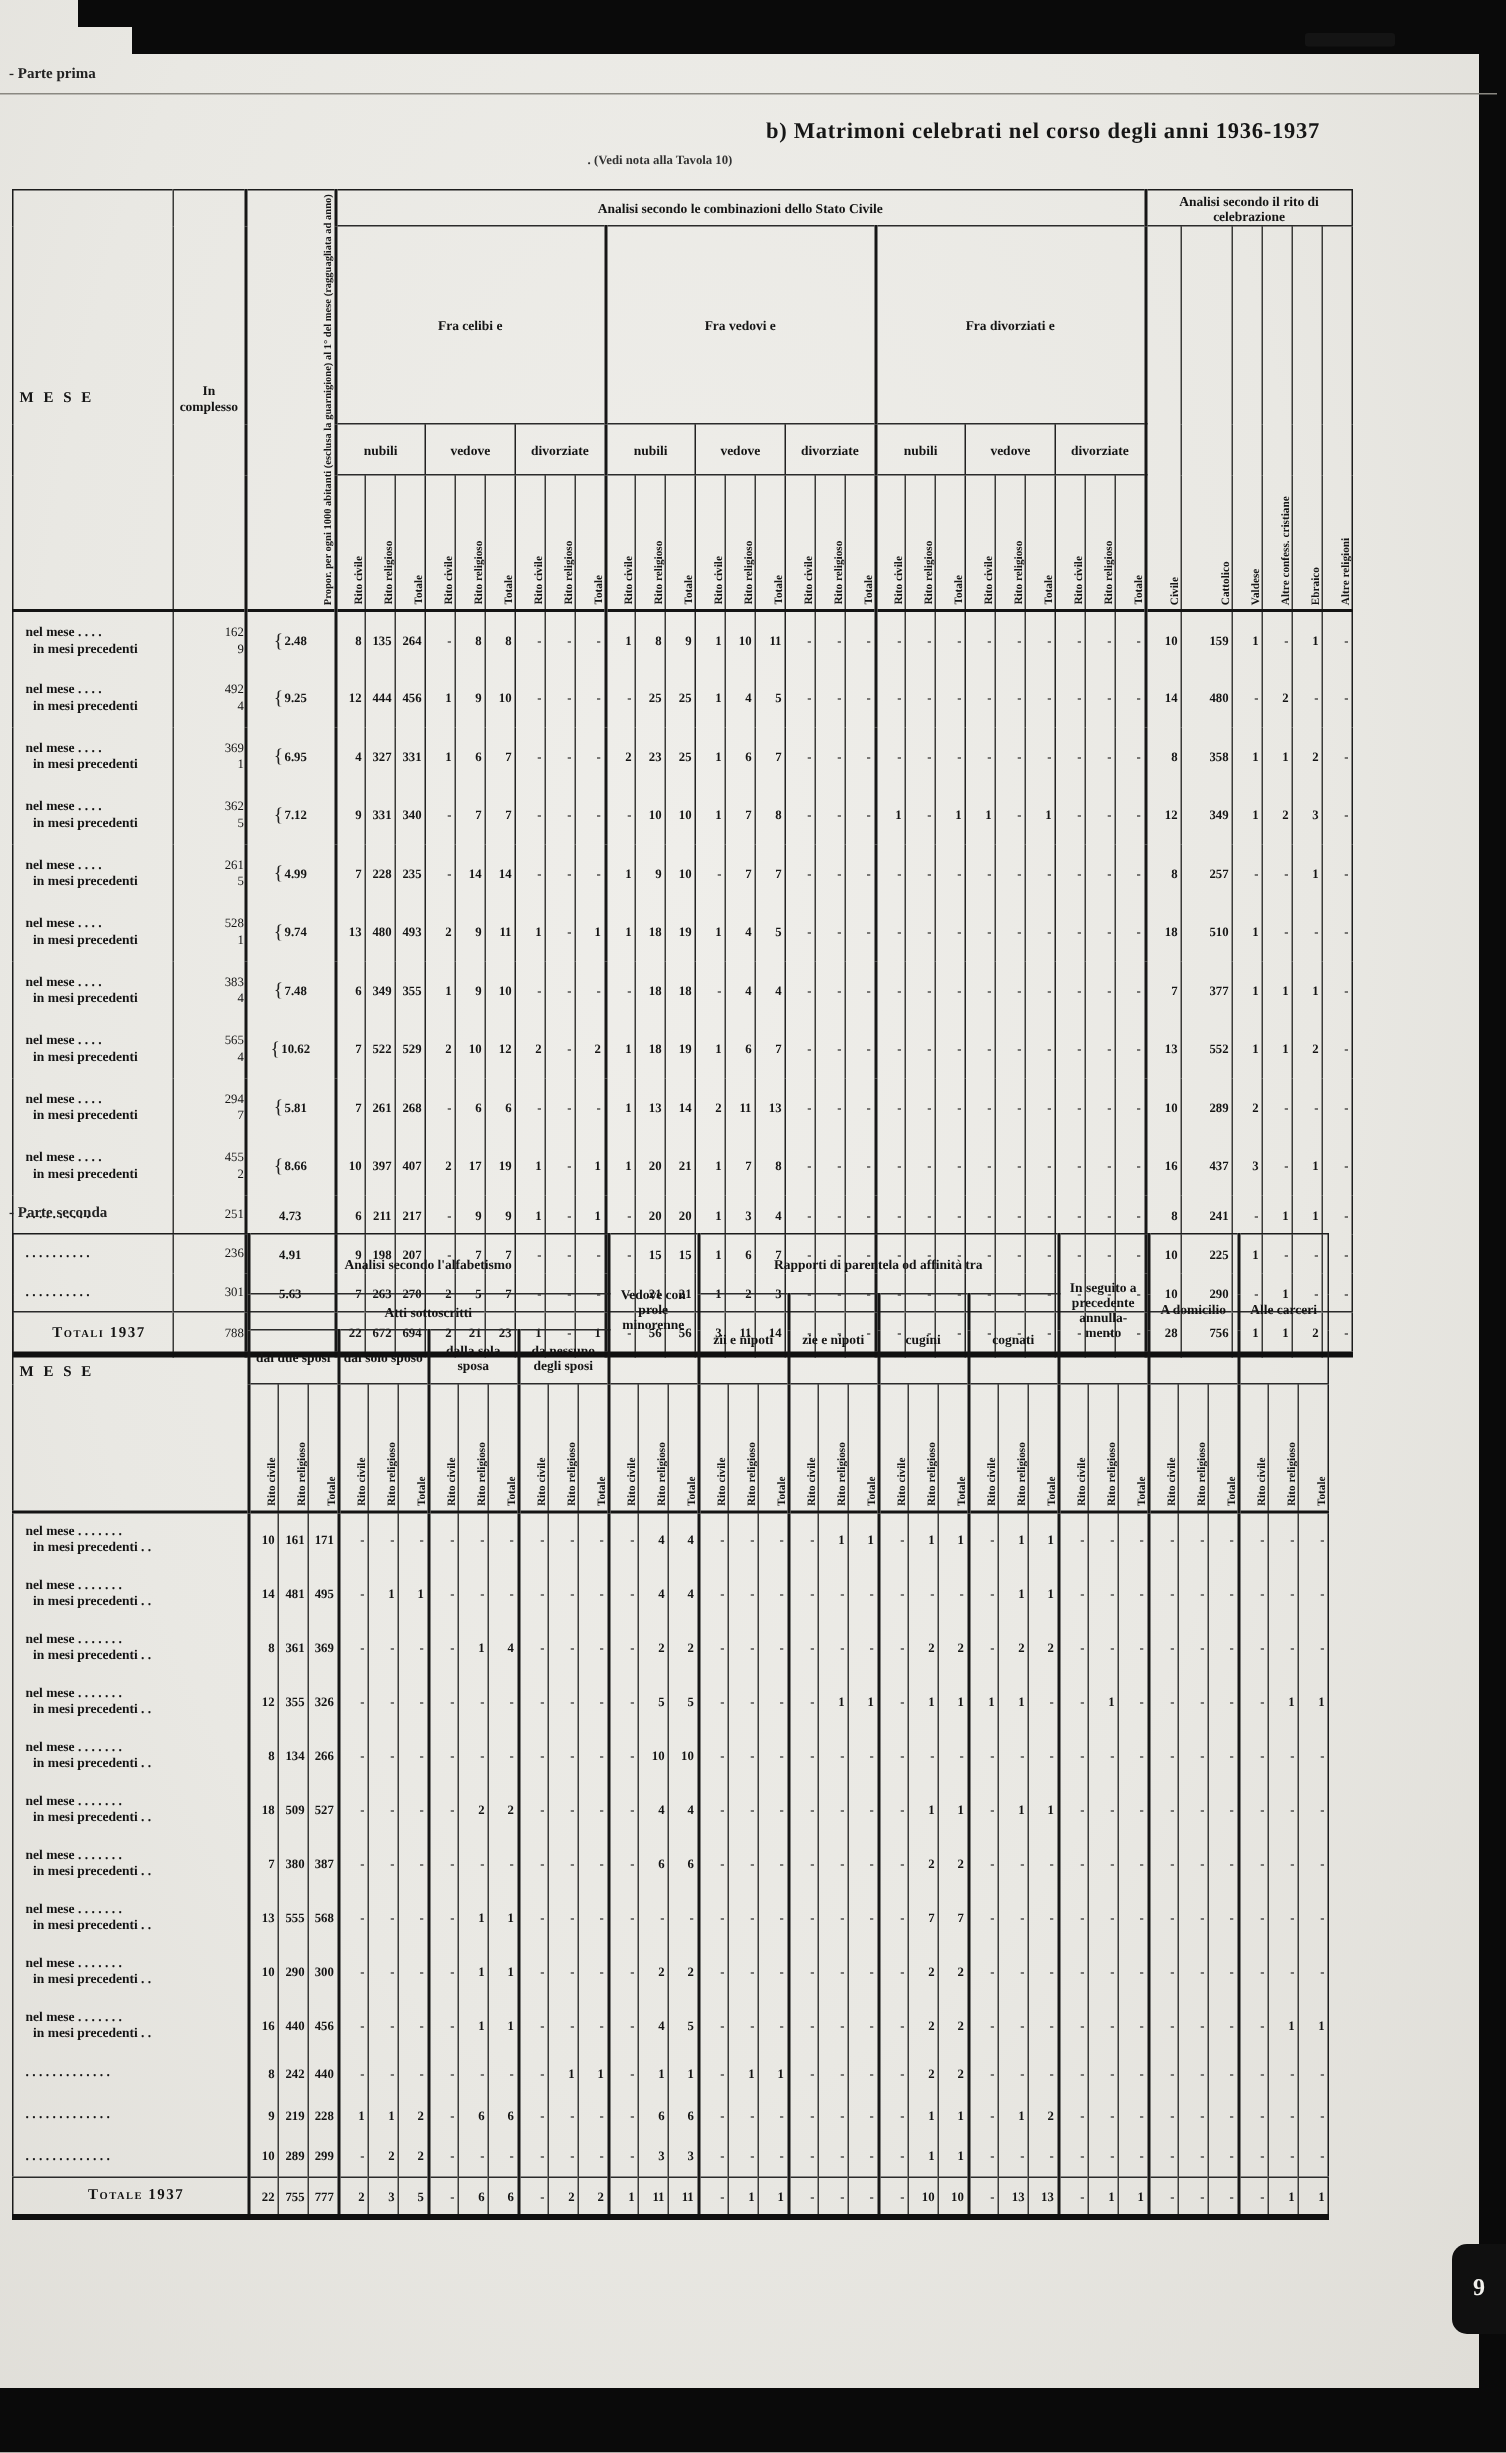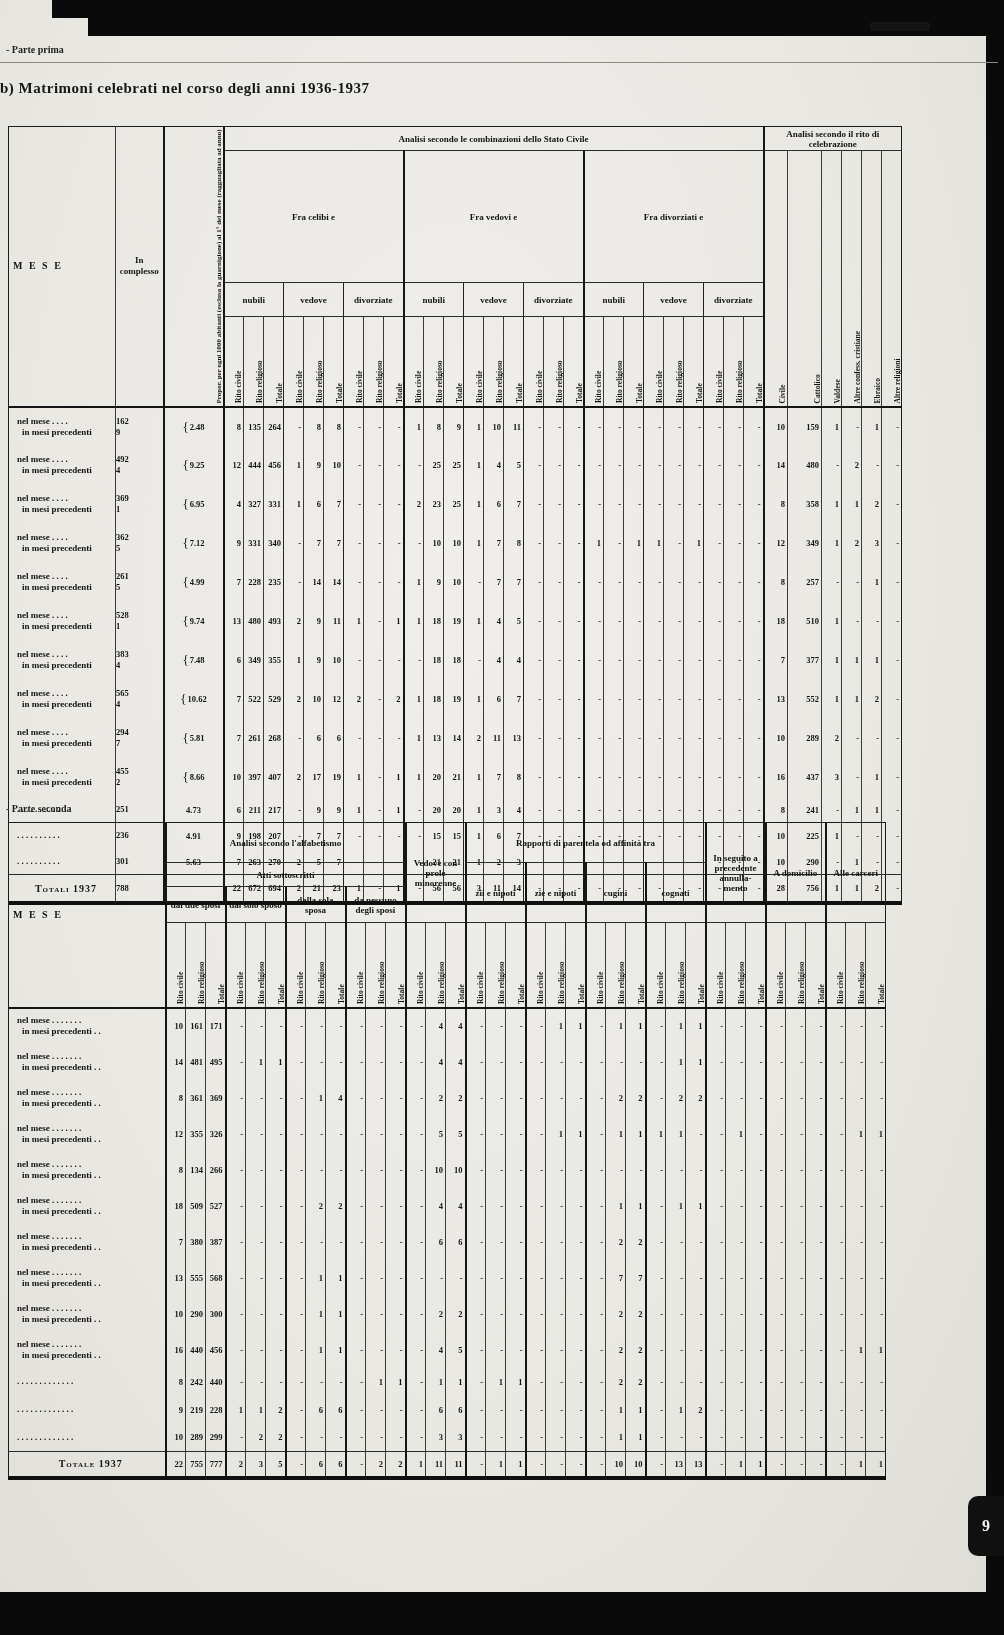--- a/index.html
+++ b/index.html
@@ -2,41 +2,41 @@
 <html><head>
 <meta charset="utf-8">
 <style>
   html,body{margin:0;padding:0;}
   body{width:1004px;height:1635px;position:relative;background:#b9b7b2;font-family:"Liberation Serif",serif;}
   .paper{position:absolute;left:0;top:0;width:1004px;height:1635px;overflow:hidden;
     background:radial-gradient(ellipse at 45% 35%, #efeeea 0%, #e9e8e3 55%, #dedcd6 100%);color:#161616;}
   .bar{position:absolute;background:#0a0a0a;}
   .rule-top{position:absolute;left:0;top:62px;width:998px;border-top:1px solid #8a8881;}
   .part-label{position:absolute;left:6px;font-size:10px;font-weight:bold;color:#222;}
-  .doc-title{position:absolute;left:0;top:80px;width:880px;text-align:left;font-size:15px;font-weight:bold;letter-spacing:.5px;}
+  .doc-title{position:absolute;left:0;top:80px;width:880px;text-align:right;font-size:15px;font-weight:bold;letter-spacing:.5px;}
   .doc-subtitle{position:absolute;left:0;top:101px;width:880px;text-align:center;font-size:8.5px;font-weight:bold;color:#333;}
   .mount{position:absolute;}
   table{border-collapse:collapse;table-layout:fixed;background:transparent;}
   .scan-table{border:1.5px solid #1c1c1c;border-bottom:4px solid #101010;}
   th,td{padding:0;font-size:8.5px;color:#141414;overflow:hidden;white-space:normal;}
   th{font-weight:bold;}
   td{border-left:1px solid #3a3a38;}
   th{border-left:1px solid #3a3a38;}
   .g{border-left:2px solid #161616 !important;}
   .sg{border-left:1px solid #222 !important;}
   thead th{border-bottom:1px solid #2b2b2b;font-size:9px;text-align:center;vertical-align:middle;line-height:10px;}
   thead{border-bottom:2px solid #141414;}
   th.mese-h{text-align:left;padding-left:4px;font-size:10px;letter-spacing:2px;vertical-align:middle;border-left:none;}
   th.compl-h{font-size:9px;line-height:11px;}
   .rot{writing-mode:vertical-rl;transform:rotate(180deg);text-align:left;vertical-align:bottom;font-size:7.5px;line-height:9px;padding:3px 0 2px 0;}
   th.prop-h{font-size:7px;line-height:8.5px;}
   td.num{text-align:right;padding-right:2px;font-weight:bold;font-size:8.5px;vertical-align:middle;}
   td.lbl{border-left:none;text-align:left;font-weight:bold;font-size:9px;vertical-align:middle;padding-left:8px;line-height:11px;}
   td.lbl .l2{padding-left:5px;}
-  td.comp{ text-align:left;font-weight:bold;vertical-align:middle;line-height:11px;}
+  td.comp{ text-align:right;font-weight:normal;vertical-align:middle;line-height:11px;}
   td.prop{text-align:center;font-weight:bold;vertical-align:middle;}
   .brace{font-weight:normal;font-size:13px;vertical-align:-1px;padding-right:1px;color:#222;}
   tr.total-row td{border-top:1.2px solid #2a2a2a;}
   td.tot-lbl{font-variant:small-caps;letter-spacing:1px;text-align:center;font-size:10px;}
   .pagenum-blob{position:absolute;left:968px;top:1496px;width:36px;height:60px;background:#101010;border-radius:10px 0 0 10px;
     display:flex;align-items:center;justify-content:center;}
   .pagenum{color:#f3f2ee;font-size:16px;font-weight:bold;font-family:"Liberation Serif",serif;}
   .smudge{position:absolute;background:#141414;border-radius:2px;}
 </style>
 </head>
@@ -47,20 +47,21 @@
   <div class="bar" style="left:52px;top:0;width:40px;height:18px;"></div>
   <div class="bar" style="left:88px;top:0;width:916px;height:36px;"></div>
   <div class="smudge" style="left:870px;top:22px;width:60px;height:9px;"></div>
   <div class="bar" style="left:986px;top:30px;width:18px;height:1562px;"></div>
   <div class="bar" style="left:0;top:1592px;width:1004px;height:43px;"></div>
 
   <div class="part-label" style="top:44px;">- Parte prima</div>
   <div class="rule-top"></div>
 
   <div class="doc-title">b) Matrimoni celebrati nel corso degli anni 1936-1937</div>
+  <div class="doc-subtitle">. (Vedi nota alla Tavola 10)</div>
 
   <div id="t1" class="mount" style="left:8px;top:126px;">
       <table class="scan-table">
         <colgroup>
           <col style="width: 107px;">
           <col style="width: 48px;">
           <col style="width: 60px;">
           <col style="width: 20px;">
           <col style="width: 20px;">
           <col style="width: 20px;">

